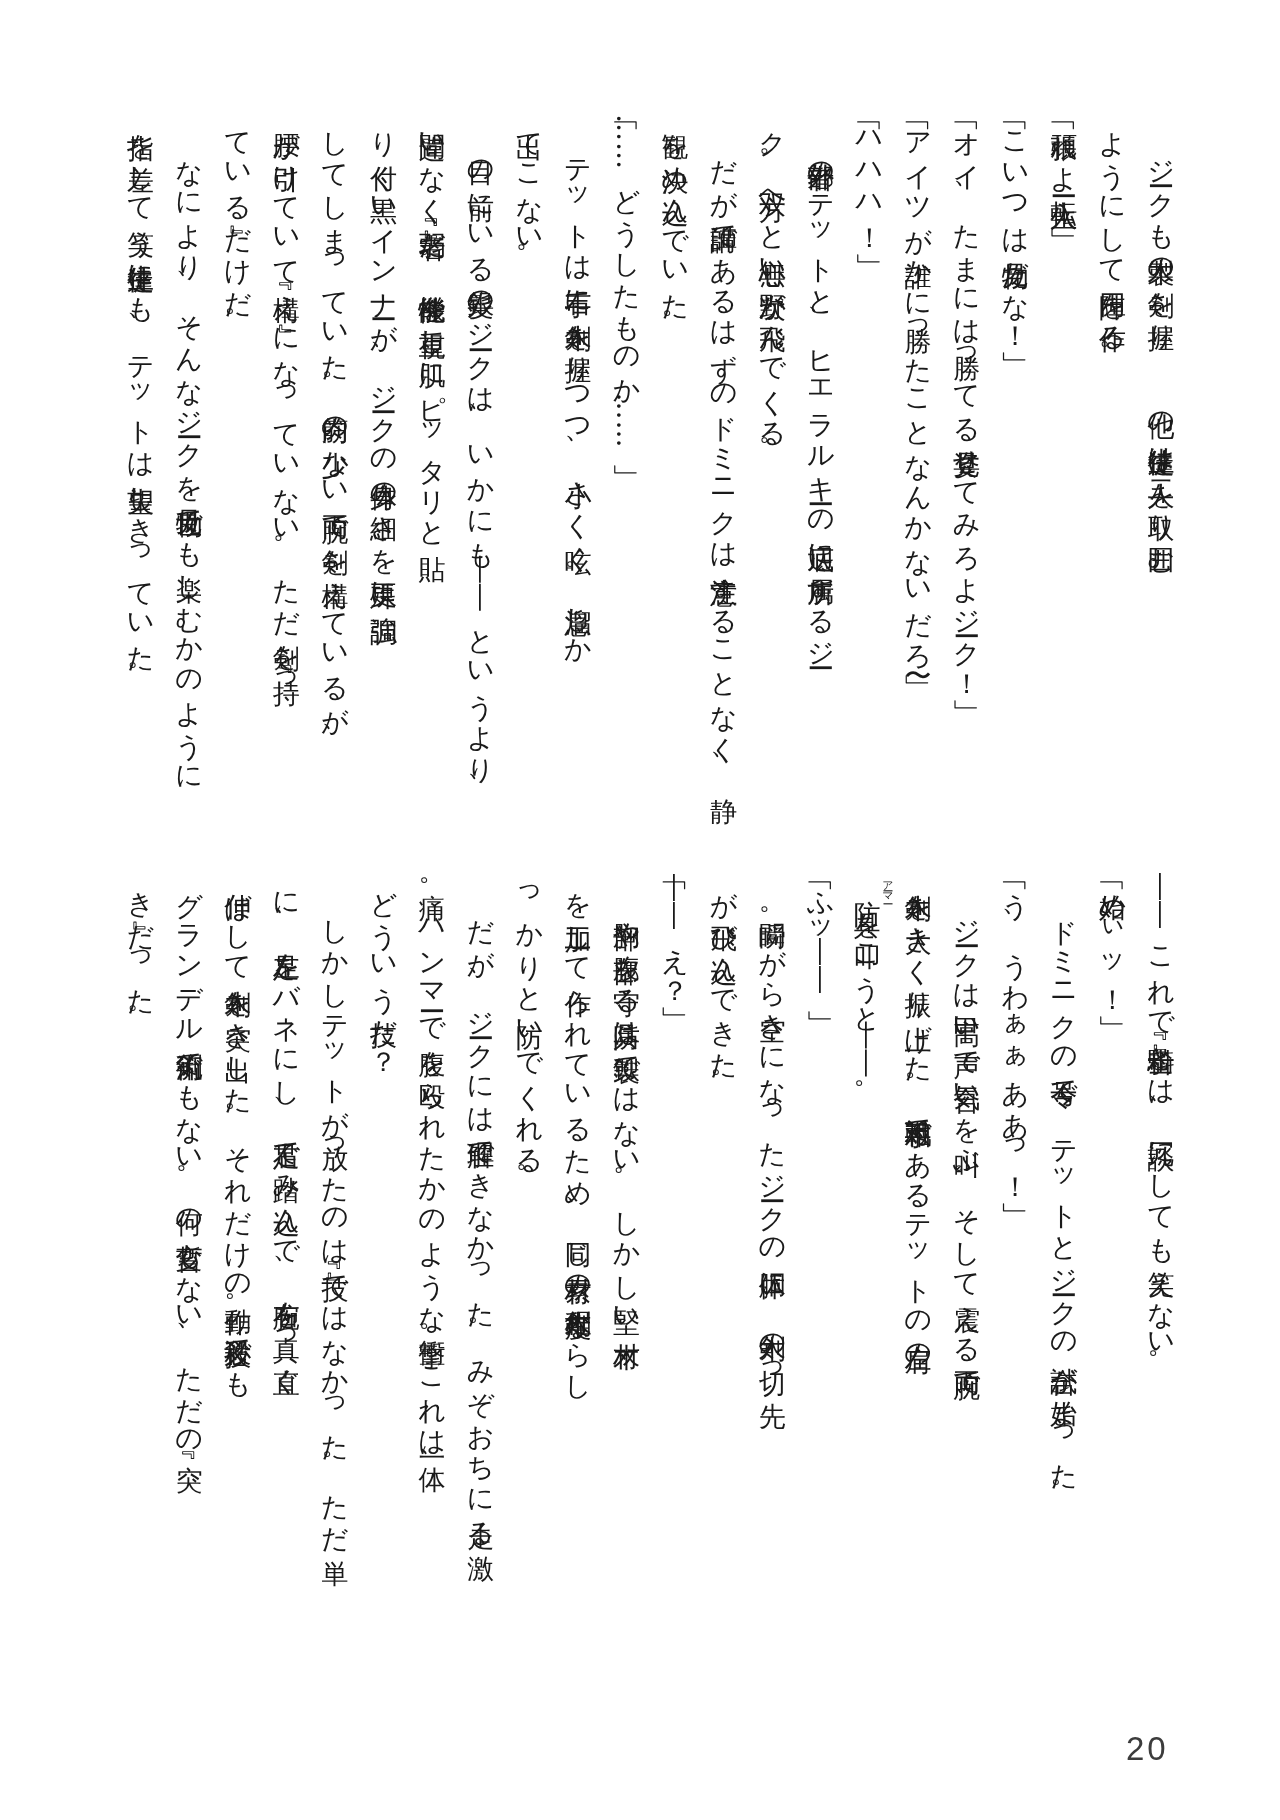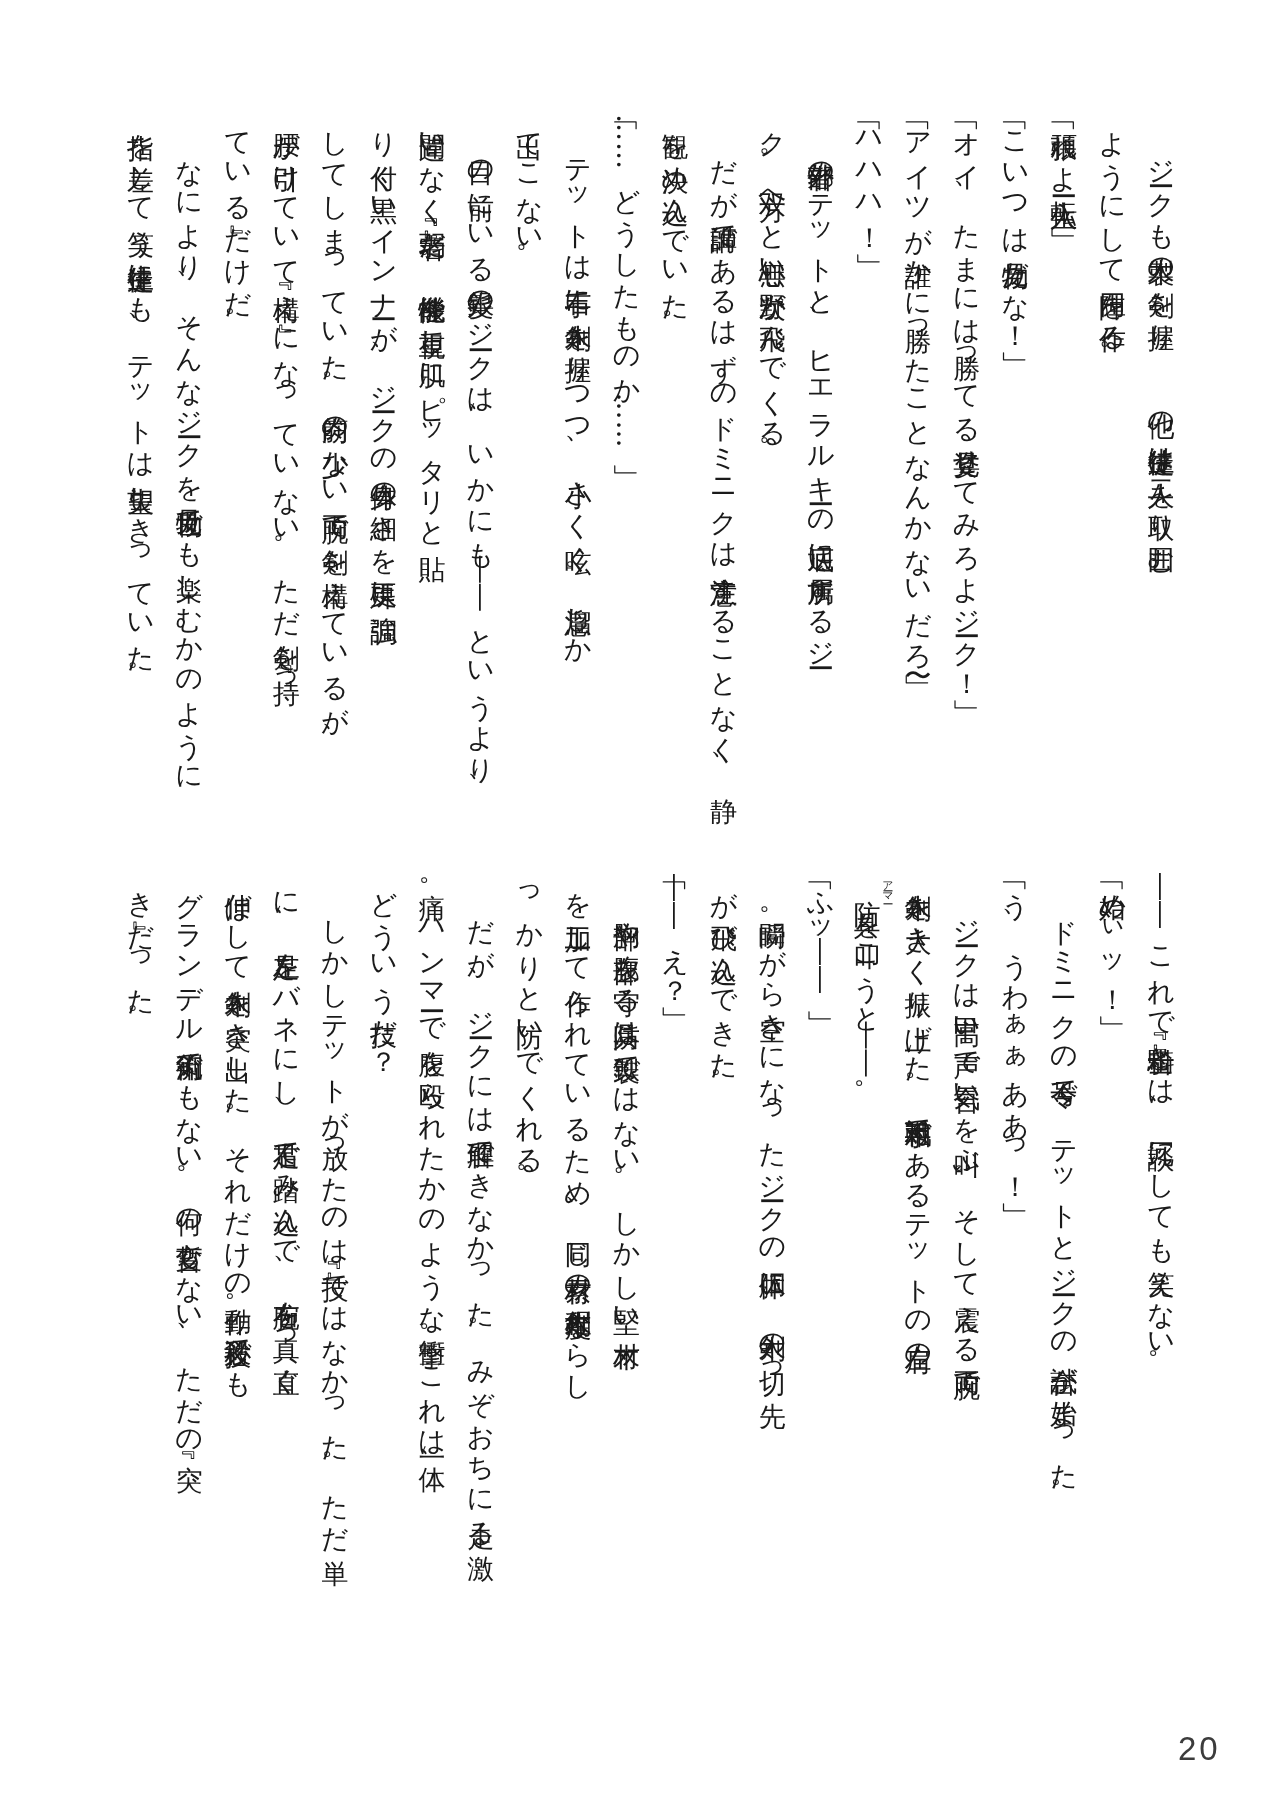--- a/index.html
+++ b/index.html
@@ -39,21 +39,21 @@
   }
   ruby { ruby-position: over; }
   rt {
     font-size: 11px;
     letter-spacing: 0;
     font-family: "DejaVu Serif", "Liberation Serif", serif;
     color: #1a1a1a;
   }
   .page-number {
     position: absolute;
-    left: 1178px;
+    left: 1126px;
     top: 1730px;
     font-family: "Liberation Sans", "DejaVu Sans", sans-serif;
     font-size: 33px;
     font-weight: 400;
     color: #3c3c3c;
     letter-spacing: 3px;
   }
 </style>
 </head>
 <body>

